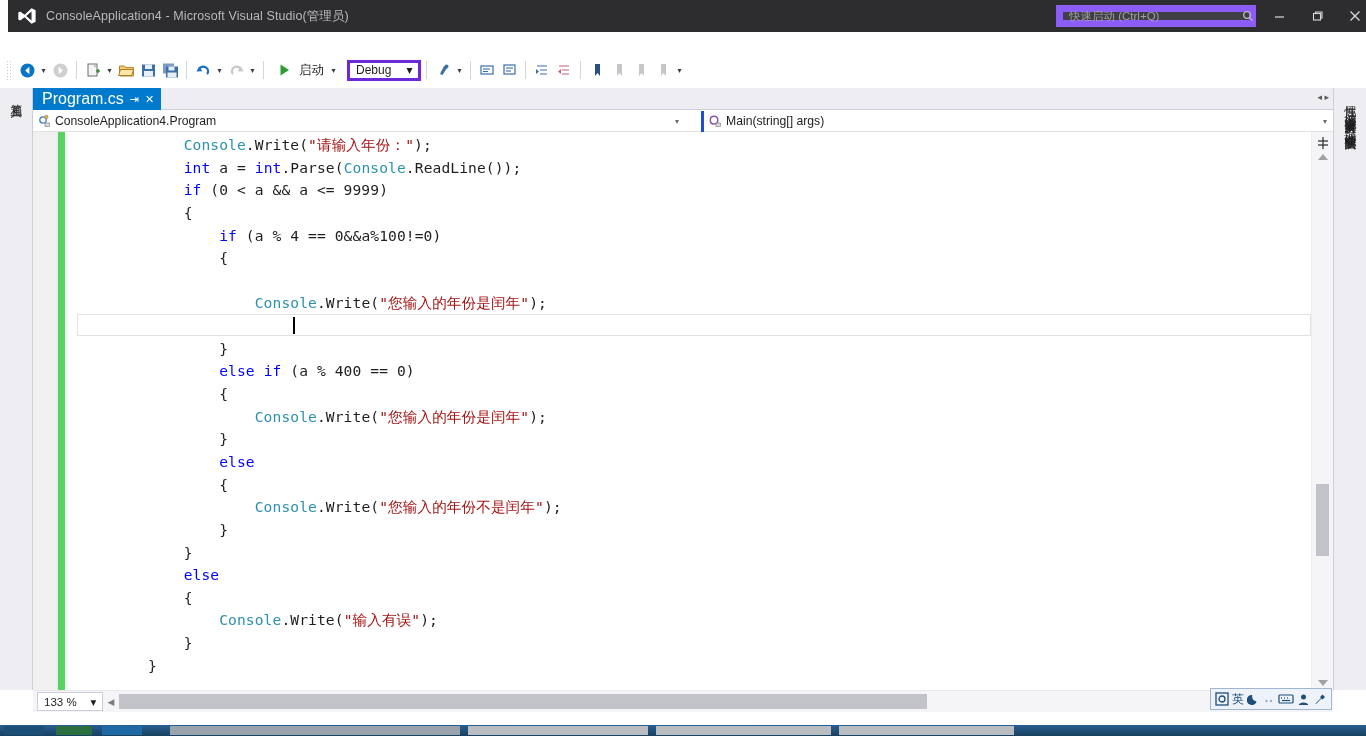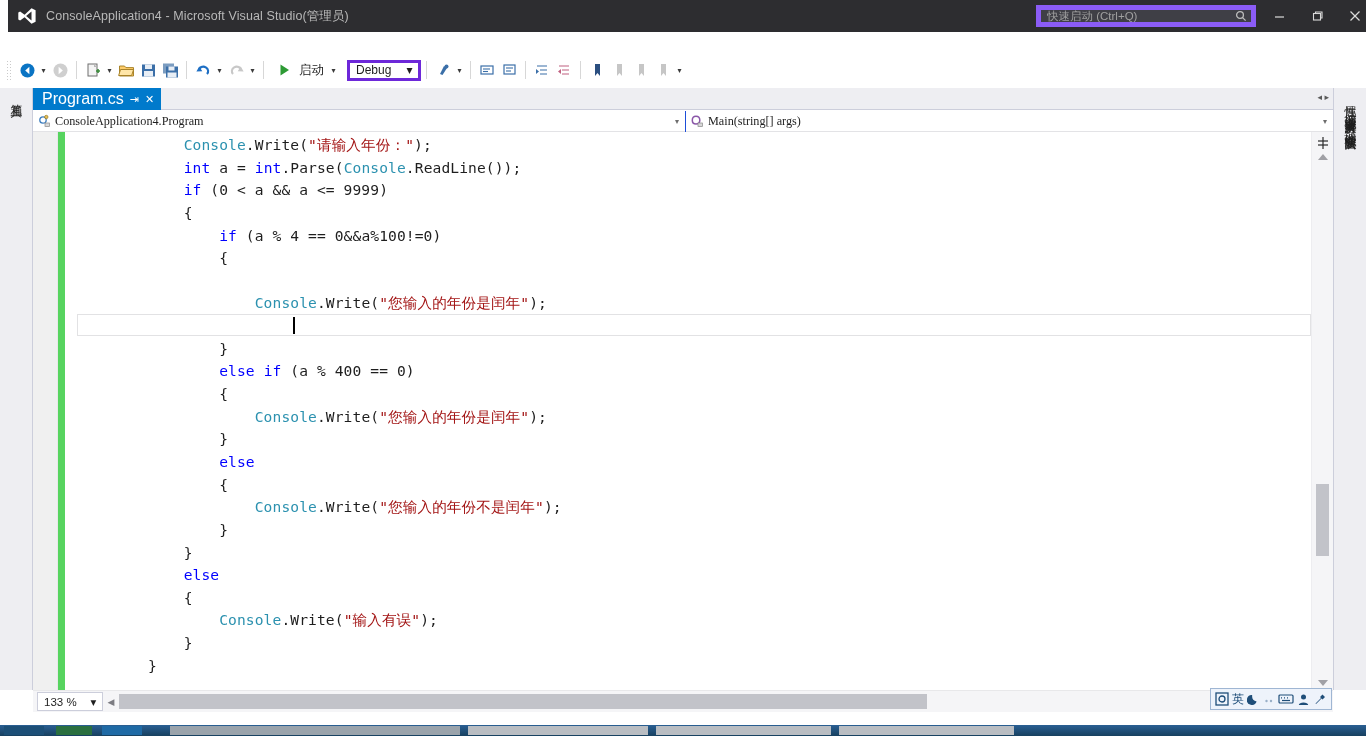--- a/index.html
+++ b/index.html
@@ -18,22 +18,22 @@
   }
   .vs-logo {
     width: 22px; height: 22px; margin-left: 8px; margin-right: 8px;
     display: flex; align-items: center; justify-content: center;
   }
   .title-text {
     color: #b8b8b8; font-size: 12.5px; letter-spacing: .1px;
     white-space: nowrap;
   }
   .quicklaunch {
-    position: absolute; right: 118px; top: 5px; width: 220px; height: 22px;
-    background: #3f3f46; border: 5px solid #8b5cf6;
+    position: absolute; right: 118px; top: 5px; width: 200px; height: 22px;
+    background: #3f3f46; border: 7px solid #8b5cf6;
     display: flex; align-items: center; gap: 19px;
   }
   .quicklaunch input {
     flex: 1; background: transparent; border: 0; outline: none;
     color: #cfcfcf; font-size: 11.5px; padding-left: 6px;
     font-family: "Liberation Sans", sans-serif;
   }
   .quicklaunch input::placeholder { color: #a0a0a0; }
   .ql-search { width: 20px; display:flex; align-items:center; justify-content:center; }
   .wbtn {
@@ -91,23 +91,23 @@
   .tabstrip-arrows { position:absolute; right:4px; top:4px; color:#5a5a5a; font-size:9px;}
 
   
   .navbar {
     position: absolute; left: 33px; top: 111px; width: 1300px; height: 21px;
     background: #ffffff; border-bottom: 1px solid #e3e3e6;
     display: flex; align-items: center;
   }
   .nav-combo { display: flex; align-items: center; height: 21px; }
   .nav-combo.left { width: 652px; }
-  .nav-combo.right { flex: 1; border-left: 1px solid #1d4ed8; }
+  .nav-combo.right { flex: 1; border-left: 3px solid #1d4ed8; margin-left: 16px; }
   .nav-ico { width: 22px; display: flex; align-items: center; justify-content: center; }
-  .nav-text { font-size: 12.2px; color: #1e1e1e; white-space: nowrap; font-family: Liberation Serif, serif; }
+  .nav-text { font-size: 12.2px; color: #1e1e1e; white-space: nowrap; }
   .nav-caret { margin-left: auto; margin-right: 6px; color: #6d6d6d; font-size: 8px; }
 
   
   .dockstrip {
     position: absolute; top: 88px; width: 33px; bottom: 46px;
     background: #eeeef2; border-right: 1px solid #cccedb;
   }
   .dockstrip.left { left: 0; }
   .dockstrip.right { right: 0; border-right: 0; border-left: 1px solid #cccedb; }
   .vtab {

